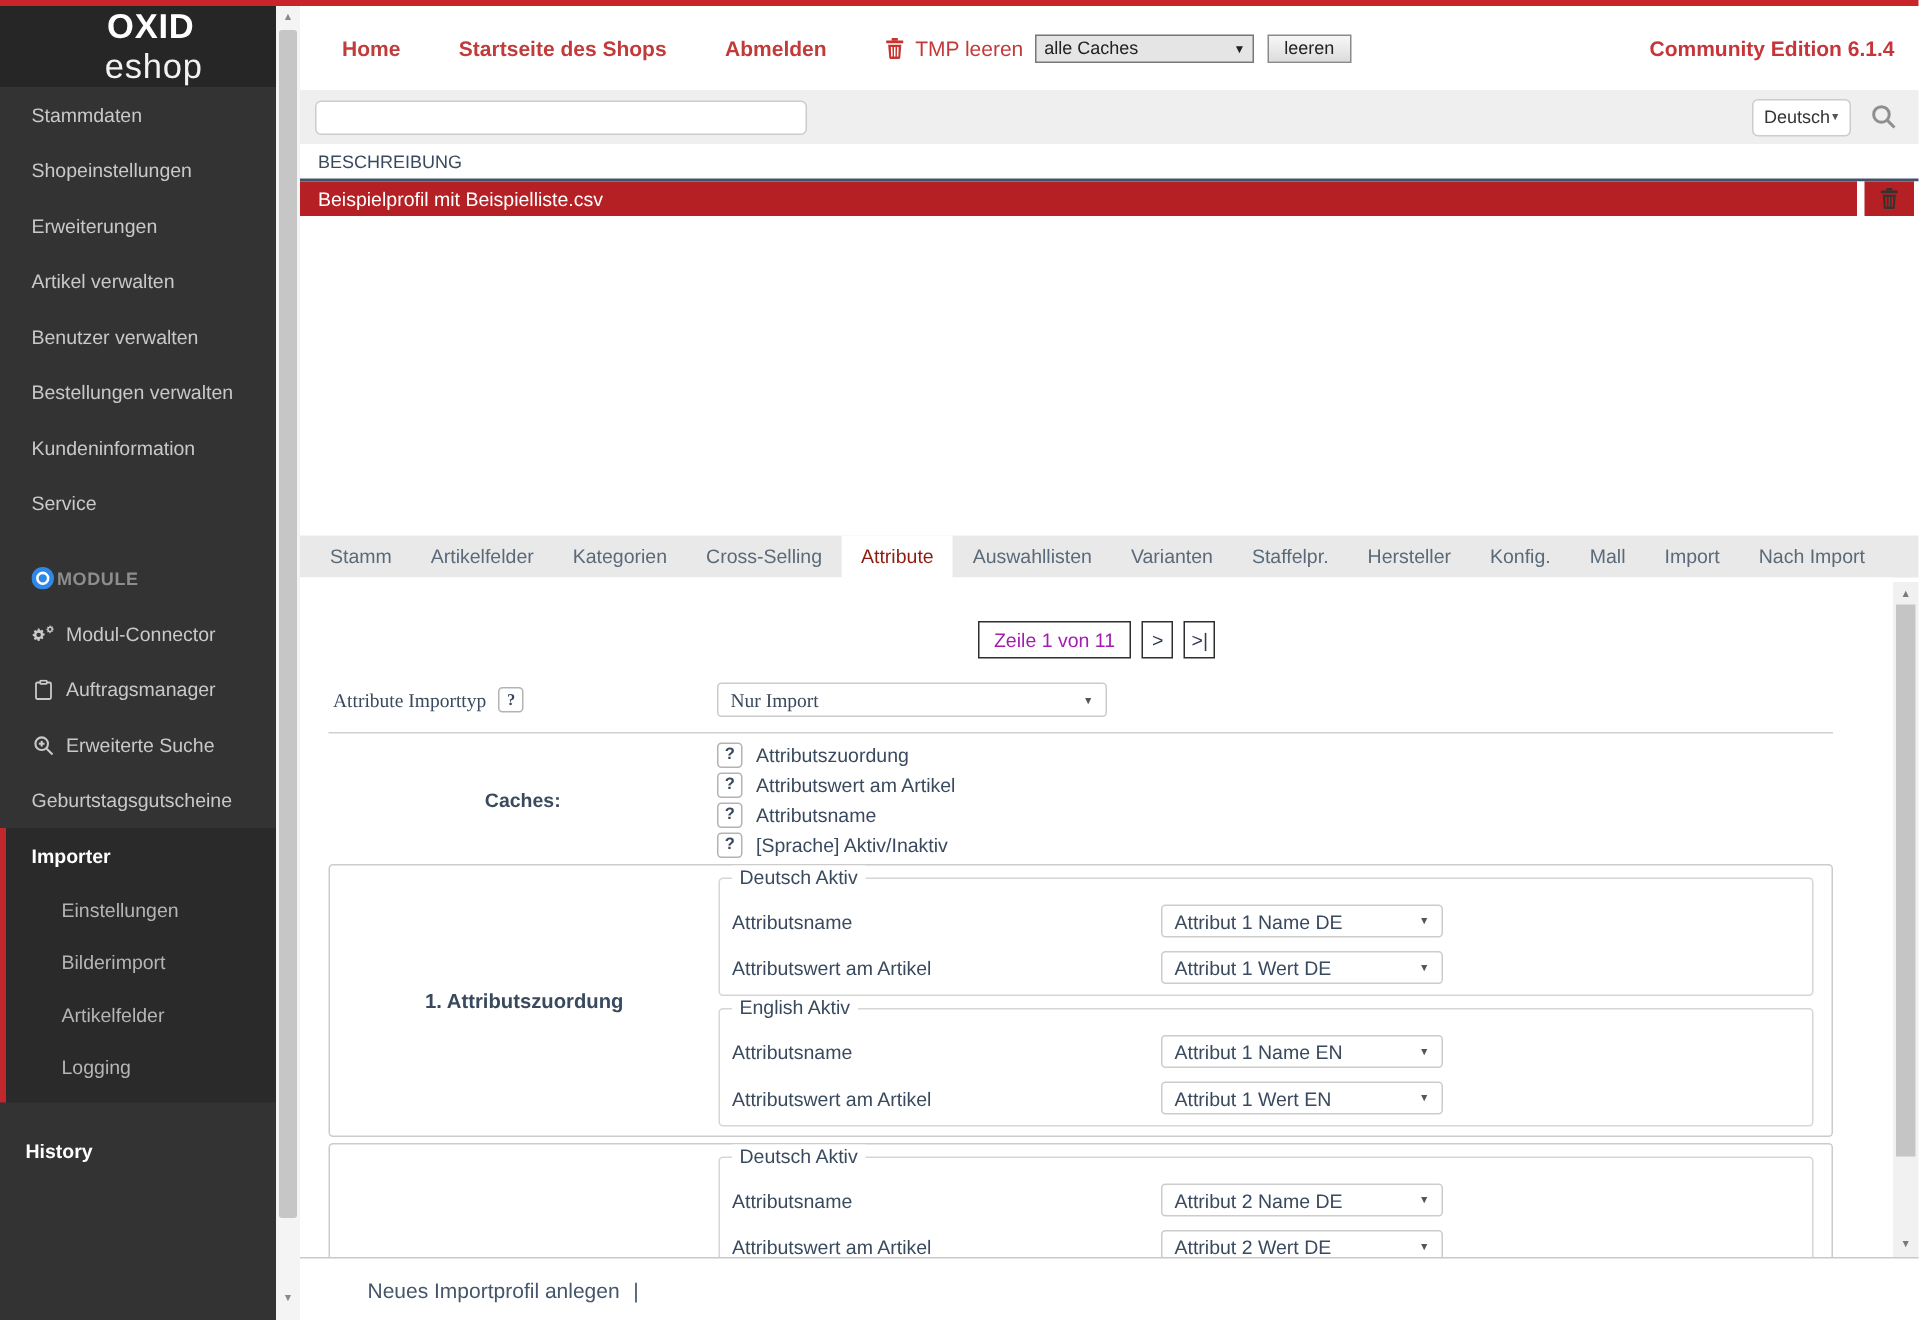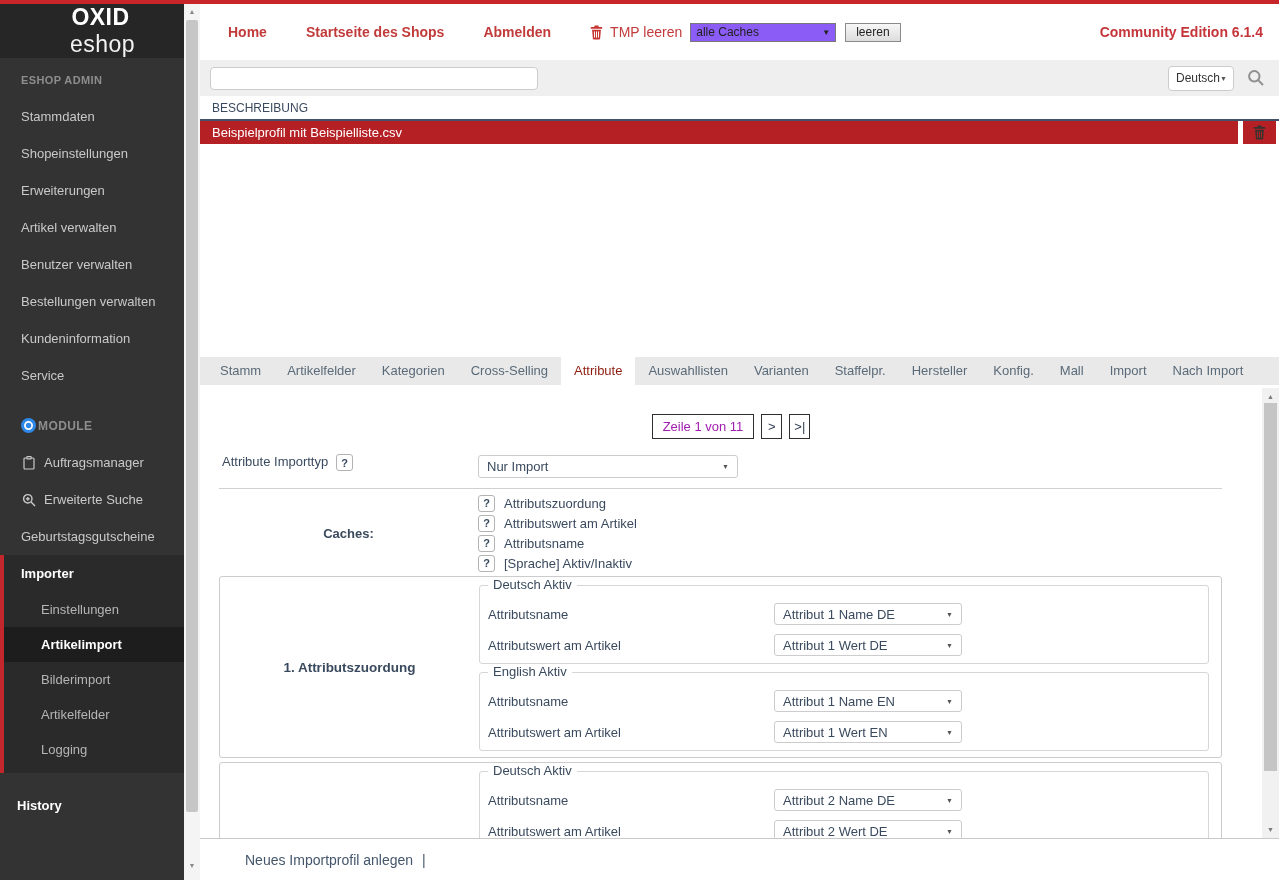--- a/index.html
+++ b/index.html
@@ -30,21 +30,21 @@
   .sb-arrow { position:absolute; left:0; width:16px; height:12px; font-size:7px; color:#8a8a8a; text-align:center; line-height:12px; cursor:pointer; }
   .side-scroll .thumb { position:absolute; left:2px; width:12px; top:16px; height:792px; background:#c6c6c6; border-radius:2px; cursor:pointer; }
 
   
   .content { position:absolute; left:200px; top:4px; width:1079px; height:876px; background:#fff; }
 
   .topnav { height:56px; display:flex; align-items:center; padding-left:28px; }
   .nav-link { color:#c23b3b; font-weight:bold; font-size:14px; margin-right:39px; cursor:pointer; white-space:nowrap; }
   .tmp-group { display:flex; align-items:center; gap:7px; margin-right:8px; cursor:pointer; }
   .tmp-label { color:#c23b3b; font-weight:normal; font-size:14px; }
-  .cache-select { width:146px; height:19px; border:1px solid #787878; background:#8b5cf6; display:flex; align-items:center; justify-content:space-between; padding:0 5px; font-size:12px; color:#222; cursor:pointer; }
+  .cache-select { width:146px; height:19px; border:1px solid #787878; background:#e5e5e5; display:flex; align-items:center; justify-content:space-between; padding:0 5px; font-size:12px; color:#222; cursor:pointer; }
   .cache-select .arr { font-size:8px; color:#222; }
   .leeren-btn { margin-left:9px; height:19px; padding:0 10px; font-size:12px; color:#222; border:1px solid #8a8a8a; background:linear-gradient(#f7f7f7,#dcdcdc); cursor:pointer; }
   .edition { margin-left:auto; padding-right:16px; color:#c5353a; font-weight:bold; font-size:14px; white-space:nowrap; }
 
   .searchrow { height:36px; background:#efefef; display:flex; align-items:center; padding:0 10px; }
   .search-input { width:328px; height:23px; border:1px solid #ccc; border-radius:4px; background:#fff; padding:0 8px; font-size:13px; outline:none; font-family:inherit; }
   .lang-select { margin-left:auto; width:66px; height:25px; border:1px solid #ccc; border-radius:4px; background:#fff; display:flex; align-items:center; justify-content:space-between; padding:0 7px; font-size:12px; color:#333; cursor:pointer; }
   .lang-select .arr { font-size:7px; color:#555; }
   .search-btn { margin:0 4px 0 13px; cursor:pointer; display:flex; align-items:center; }
 
@@ -58,21 +58,21 @@
   .tabs { position:absolute; left:0; top:353px; width:1079px; height:28px; background:#e9e9e9; display:flex; padding-left:7px; }
   .tab { padding:0 13px; line-height:28px; font-size:13px; color:#5a6a78; cursor:pointer; white-space:nowrap; }
   .tab.active { background:#fff; color:#8e1d10; }
 
   .panel { position:absolute; left:0; top:381px; width:1062px; height:453px; background:#fff; overflow:hidden; }
 
   .pagination { display:flex; justify-content:center; gap:7px; margin-top:29px; }
   .page-status { border:1px solid #2e2e2e; padding:4px 10px; font-size:13px; color:#a21caf; }
   .page-btn { border:1px solid #2e2e2e; min-width:21px; text-align:center; padding:4px 4px; font-size:13px; color:#2e3d50; cursor:pointer; }
 
-  .importtyp-row { position:relative; display:flex; align-items:flex-start; margin-top:15px; padding-left:22px; height:25px; }
+  .importtyp-row { position:relative; display:flex; align-items:center; margin-top:15px; padding-left:22px; height:25px;font-family:Liberation Serif, serif; }
   .form-label { font-size:13px; color:#3a4a5e; }
   .help-chip { width:17px; height:17px; border:1px solid #b3b3b3; border-radius:3px; display:inline-flex; align-items:center; justify-content:center; font-size:11px; font-weight:bold; color:#3a4a5e; background:#fff; margin-left:8px; cursor:pointer; flex:none; }
   .sel { border:1px solid #ccc; border-radius:3px; background:#fff; height:23px; display:flex; align-items:center; justify-content:space-between; padding:0 8px; font-size:13px; color:#3a4a5e; cursor:pointer; }
   .sel .arr { font-size:7px; color:#555; }
   .sel.importtyp { position:absolute; left:278px; top:1px; width:260px; }
 
   .main-table { margin:9px 0 0 19px; width:1003px; border-top:1px solid #d0d0d0; }
   .legend-row { display:flex; padding:4px 0 3px 0; }
   .legend-left { width:259px; display:flex; align-items:center; justify-content:center; font-size:13px; font-weight:bold; color:#3a4a5e; }
   .legend-items { display:flex; flex-direction:column; }
@@ -102,21 +102,20 @@
 </head>
 <body>
 
 <div class="red-topbar"></div>
 
 <aside class="sidebar">
   <div class="logo-area">
     <span class="logo-bold">OXID</span>
     <span class="logo-light">eshop</span>
   </div>
-  <div class="admin-label">ESHOP ADMIN</div>
   <nav id="main-menu">
       <div class="side-item">Stammdaten</div>
       <div class="side-item">Shopeinstellungen</div>
       <div class="side-item">Erweiterungen</div>
       <div class="side-item">Artikel verwalten</div>
       <div class="side-item">Benutzer verwalten</div>
       <div class="side-item">Bestellungen verwalten</div>
       <div class="side-item">Kundeninformation</div>
       <div class="side-item">Service</div>
     </nav>
@@ -126,20 +125,33 @@
           <circle cx="7.5" cy="7.5" r="7.5" fill="#2f88e8"></circle>
           <circle cx="7.5" cy="7.5" r="3.6" fill="none" stroke="#fff" stroke-width="1.7"></circle>
           <rect x="10" y="2.2" width="3.4" height="2.6" rx="1" fill="#2f88e8" transform="rotate(40 11.7 3.5)"></rect>
         </svg>
       </span>
     <span>MODULE</span>
   </div>
   <nav id="module-menu">
       <div class="side-item mod-item">
         <span class="icon-wrap icon-svg">
+          <svg width="17" height="15" viewBox="0 0 22 16" fill="#c9c9c9">
+            <g transform="scale(0.82) translate(0,3)">
+              <path fill-rule="evenodd" d="M7 1h2l.3 1.6 1.2.5 1.5-.9 1.4 1.4-.9 1.5.5 1.2 1.6.3v2l-1.6.3-.5 1.2.9 1.5-1.4 1.4-1.5-.9-1.2.5L9 15H7l-.3-1.6-1.2-.5-1.5.9-1.4-1.4.9-1.5-.5-1.2L1.4 9V7l1.6-.3.5-1.2-.9-1.5 1.4-1.4 1.5.9 1.2-.5zM8 5.5A2.5 2.5 0 1 0 8 10.5 2.5 2.5 0 0 0 8 5.5z"></path>
+            </g>
+            <g transform="translate(13,0) scale(0.5)">
+              <path fill-rule="evenodd" d="M7 1h2l.3 1.6 1.2.5 1.5-.9 1.4 1.4-.9 1.5.5 1.2 1.6.3v2l-1.6.3-.5 1.2.9 1.5-1.4 1.4-1.5-.9-1.2.5L9 15H7l-.3-1.6-1.2-.5-1.5.9-1.4-1.4.9-1.5-.5-1.2L1.4 9V7l1.6-.3.5-1.2-.9-1.5 1.4-1.4 1.5.9 1.2-.5zM8 5.5A2.5 2.5 0 1 0 8 10.5 2.5 2.5 0 0 0 8 5.5z"></path>
+            </g>
+          </svg>
+        </span>
+        <span>Modul-Connector</span>
+      </div>
+      <div class="side-item mod-item">
+        <span class="icon-wrap icon-svg">
           <svg width="12" height="14" viewBox="0 0 12 14" fill="none" stroke="#c9c9c9" stroke-width="1.2">
             <rect x="1" y="2" width="10" height="11" rx="1"></rect>
             <rect x="3.8" y="0.7" width="4.4" height="2.2" rx="0.5" fill="#333" stroke="#c9c9c9"></rect>
           </svg>
         </span>
         <span>Auftragsmanager</span>
       </div>
       <div class="side-item mod-item">
         <span class="icon-wrap icon-svg">
           <svg width="14" height="14" viewBox="0 0 14 14" fill="none" stroke="#c9c9c9" stroke-width="1.4">
@@ -152,21 +164,20 @@
         <span>Erweiterte Suche</span>
       </div>
       <div class="side-item mod-item">
         <span>Geburtstagsgutscheine</span>
       </div>
     </nav>
   <div class="importer-block">
     <div class="importer-label">Importer</div>
     <div id="importer-children">
         <div class="sub-item">Einstellungen</div>
-        <div class="sub-item active">Artikelimport</div>
         <div class="sub-item">Bilderimport</div>
         <div class="sub-item">Artikelfelder</div>
         <div class="sub-item">Logging</div>
       </div>
   </div>
   <div class="history-label">History</div>
 </aside>
 
 <div class="side-scroll">
   <div class="sb-arrow" style="top:2px;">▲</div>

